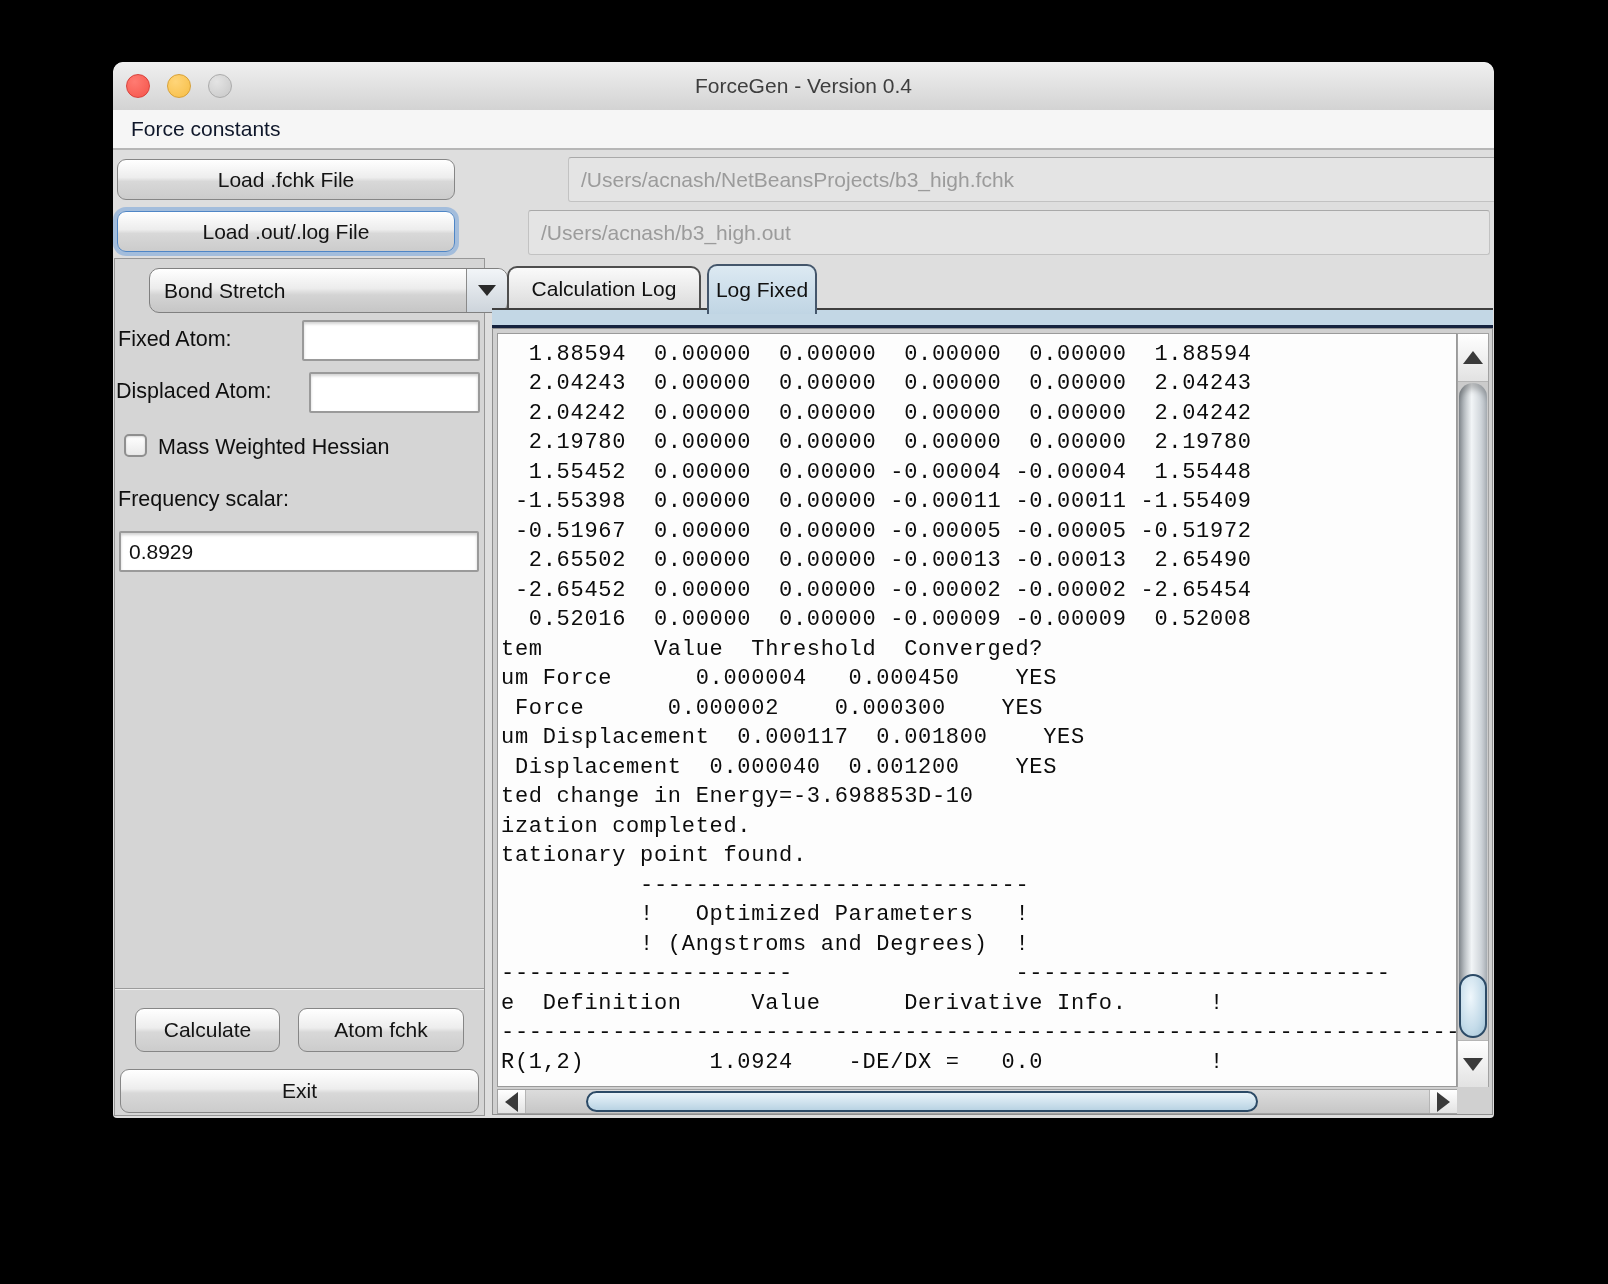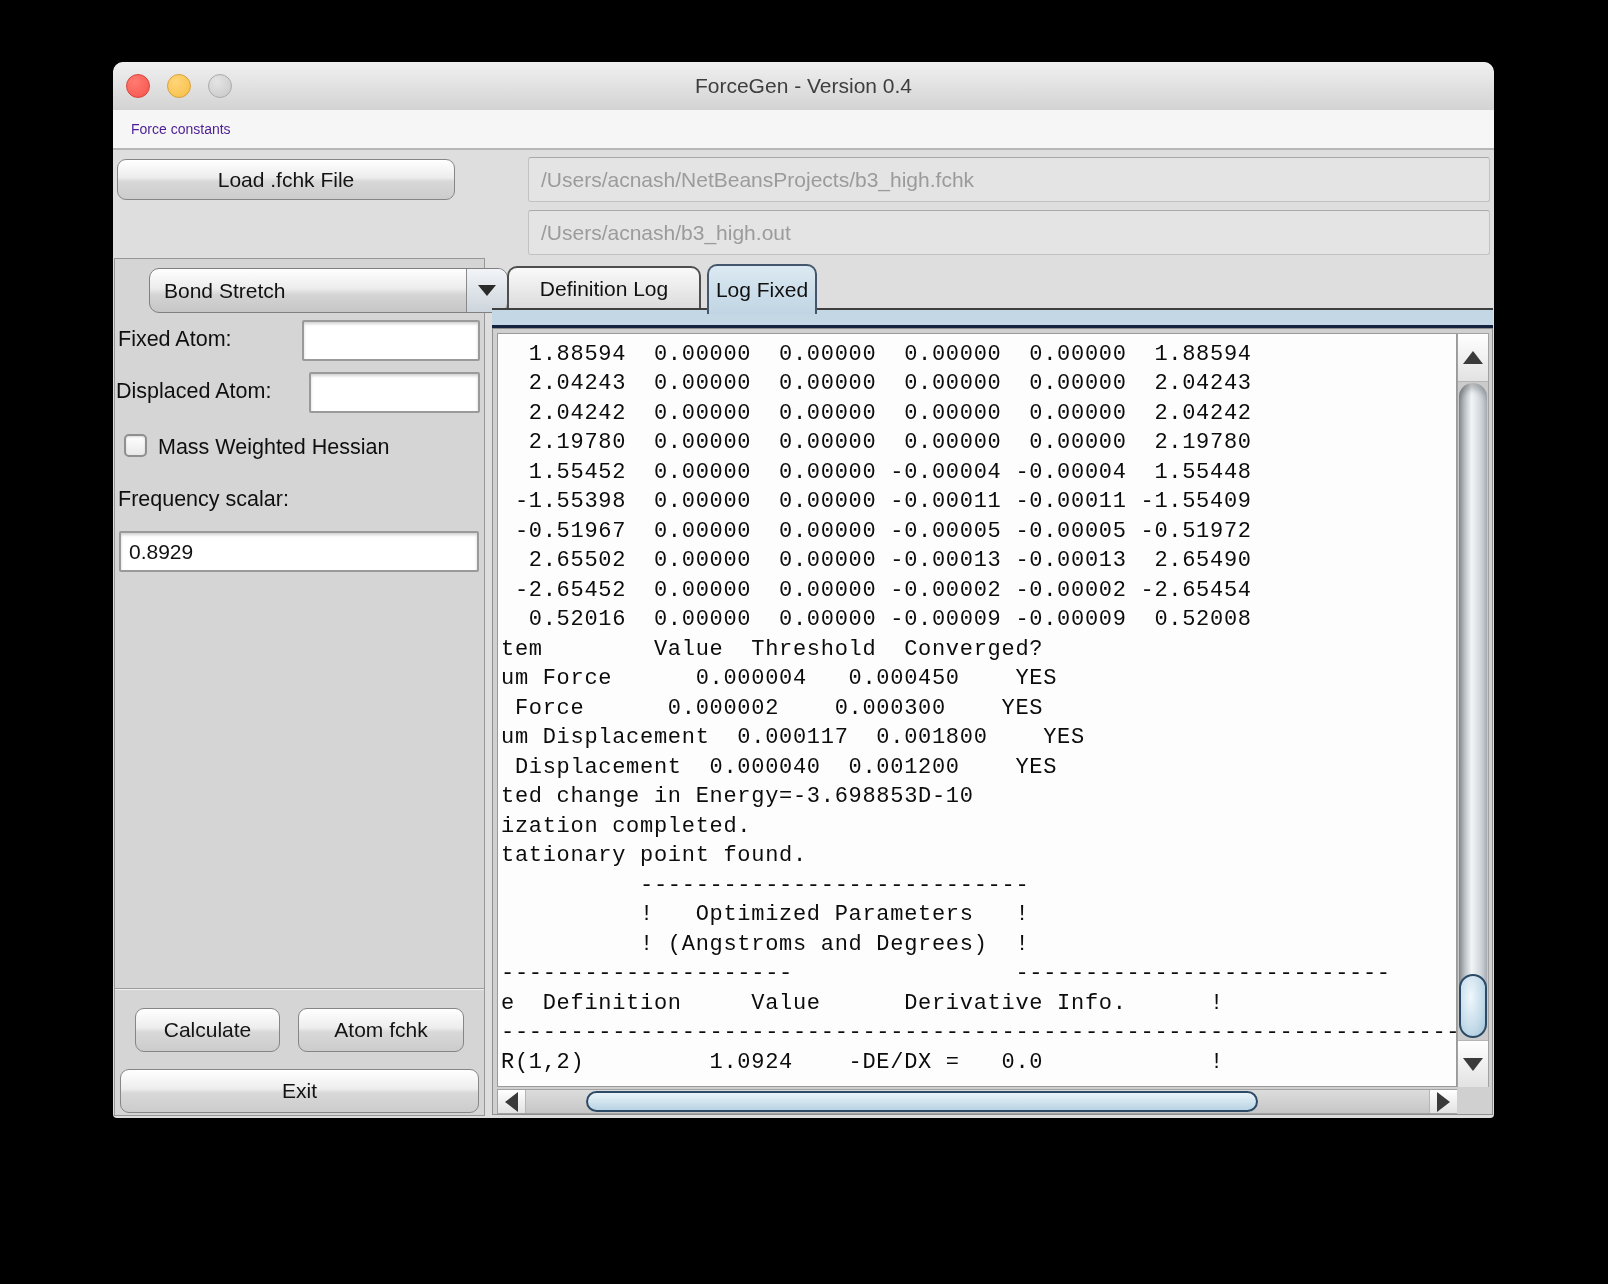--- a/index.html
+++ b/index.html
@@ -15,21 +15,21 @@
   .lights{position:absolute;left:13px;top:12px;display:flex;gap:17px;}
   .light{width:22px;height:22px;border-radius:50%;}
   .light.red{background:radial-gradient(circle at 35% 30%,#ff7b72,#f5544a);border:1px solid #d8423c;}
   .light.yellow{background:radial-gradient(circle at 35% 30%,#ffd579,#f6bd45);border:1px solid #d8a137;}
   .light.gray{background:radial-gradient(circle at 35% 30%,#e4e4e4,#c7c7c7);border:1px solid #ababab;}
   .wtitle{position:absolute;left:0;right:0;top:0;height:48px;display:flex;align-items:center;
           justify-content:center;font-size:21px;color:#3e3e3e;}
   
   .menubar{position:absolute;left:0;top:48px;width:100%;height:38px;background:#f6f6f6;
            border-bottom:2px solid #b6b6b6;display:flex;align-items:center;}
-  .menuitem{margin-left:18px;font-size:14px;color:#4c1d95;}
+  .menuitem{margin-left:18px;font-size:21px;color:#0f172a;}
   
   .btn{display:flex;align-items:center;justify-content:center;font-size:21px;color:#141414;
        background:linear-gradient(180deg,#ffffff,#ededed 45%,#d8d8d8 55%,#cccccc);
        border:1px solid #868686;border-radius:9px;box-sizing:border-box;cursor:default;}
   .btn.focused{border:1px solid #4f86c6;box-shadow:0 0 0 4px rgba(115,163,219,.55);}
   .loadbtn{position:absolute;left:4px;width:338px;height:41px;}
   .pathfield{position:absolute;left:415px;width:962px;height:45px;background:#e4e4e4;
              border:1px solid #c2c2c2;border-top-color:#a9a9a9;border-radius:3px;box-sizing:border-box;
              display:flex;align-items:center;padding-left:12px;font-size:21px;color:#9b9b9b;}
   
@@ -112,22 +112,23 @@
       <span class="light gray"></span>
     </div>
     <div class="wtitle">ForceGen - Version 0.4</div>
   </div>
 
   <div class="menubar">
     <span class="menuitem">Force constants</span>
   </div>
 
   <div class="btn loadbtn" style="top:97px;">Load .fchk File</div>
-  <div class="pathfield" style="top:95px;">/Users/acnash/NetBeansProjects/b3_high.fchk</div>
-
+  <div class="pathfield" style="top:95px;margin-left:40px;">/Users/acnash/NetBeansProjects/b3_high.fchk</div>
+
+  <div class="btn loadbtn focused" style="top:149px;">Load .out/.log File</div>
   <div class="pathfield" style="top:148px;">/Users/acnash/b3_high.out</div>
 
   <div id="sidebar">
     <div class="dropdown">
       <span class="dd-label">Bond Stretch</span>
       <span class="dd-arrowbox">
         <span class="tri-down"></span>
       </span>
     </div>
 
@@ -143,21 +144,21 @@
     <div class="sb-label" style="left:3px;top:228px;">Frequency scalar:</div>
     <input class="tfield" style="left: 4px; top: 272px; width: 360px; height: 41px;" value="0.8929">
 
     <div class="divider"></div>
 
     <div class="btn" style="position:absolute;left:20px;top:749px;width:145px;height:44px;">Calculate</div>
     <div class="btn" style="position:absolute;left:183px;top:749px;width:166px;height:44px;">Atom fchk</div>
     <div class="btn" style="position:absolute;left:5px;top:810px;width:359px;height:44px;">Exit</div>
   </div>
 
-  <div class="tab" id="tab-calc">Definition Log</div>
+  <div class="tab" id="tab-calc">Calculation Log</div>
   <div class="tab" id="tab-log">Log Fixed</div>
   <div class="tabstrip"></div>
 
   <div id="pane">
     <div class="log-view">
       <pre>  0.00000  0.00000  0.00000  0.00000  0.00000  0.00000
   1.88594  0.00000  0.00000  0.00000  0.00000  1.88594
   2.04243  0.00000  0.00000  0.00000  0.00000  2.04243
   2.04242  0.00000  0.00000  0.00000  0.00000  2.04242
   2.19780  0.00000  0.00000  0.00000  0.00000  2.19780

